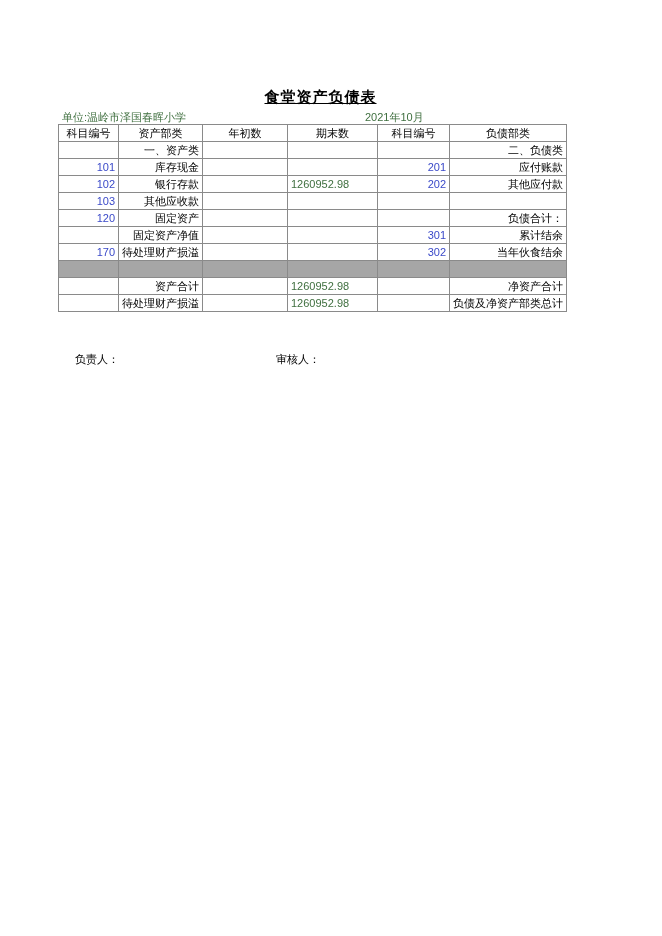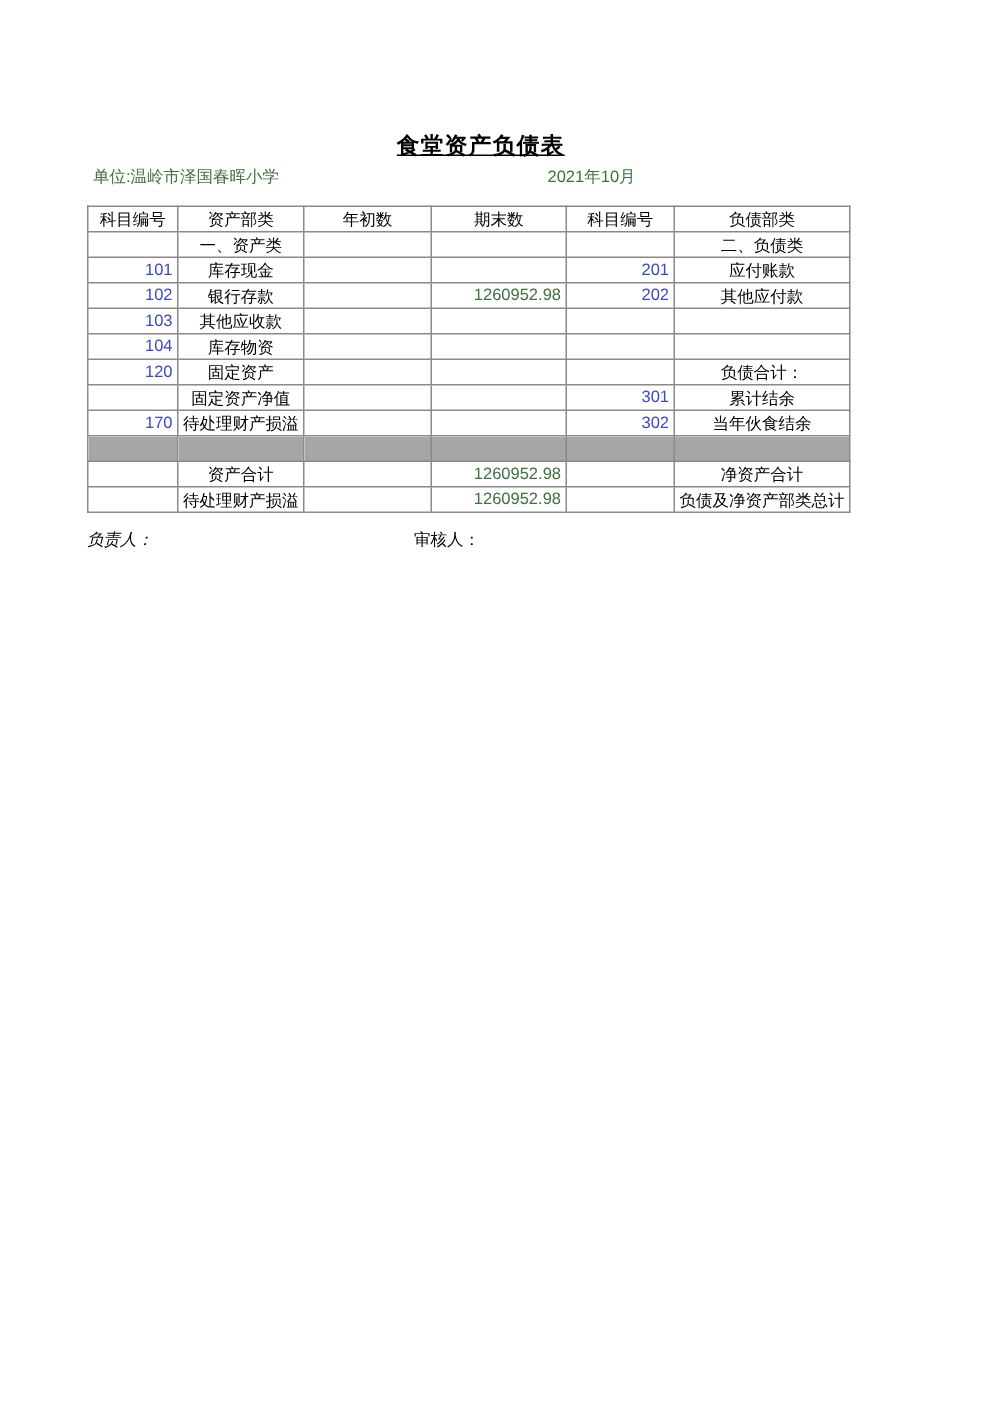--- a/index.html
+++ b/index.html
@@ -49,21 +49,20 @@
     left: 365px;
   }
 
   table.balance {
     position: absolute;
     left: 58px;
     top: 124px;
     border-collapse: collapse;
     table-layout: fixed;
     font-size: 11px;
-    margin-top: 13px;
   }
   table.balance col.c0 { width: 60px; }
   table.balance col.c1 { width: 82px; }
   table.balance col.c2 { width: 85px; }
   table.balance col.c3 { width: 90px; }
   table.balance col.c4 { width: 72px; }
   table.balance col.c5 { width: 102px; }
 
   table.balance td {
     border: 1px solid #8a8a8a;
@@ -76,46 +75,44 @@
 
   .hdr {
     text-align: center;
     font-size: 11px;
   }
   .code {
     text-align: right;
     color: #3a49c8;
   }
   .num {
-    text-align: right;
     color: #3f6f3f;
     padding-right: 5px;
   }
   .lbl {
-    text-align: center;
+    text-align: right;
   }
   .indent {
     padding-left: 6px;
     font-family: Liberation Serif, serif;
   }
   .shade td {
     background: #a6a6a6;
   }
   .tall td {
     height: 24px;
   }
 
   .footer {
     position: absolute;
     top: 352px;
     font-size: 11px;
   }
   .footer.person {
-    left: 58px;
-    font-style: italic;
+    left: 75px;
   }
   .footer.auditor {
     left: 276px;
   }
 </style>
 </head>
 <body>
 
 <div id="sheet">
 
@@ -172,28 +169,20 @@
 
       <tr>
         <td class="code">103</td>
         <td class="lbl indent">其他应收款</td>
         <td class="num"></td>
         <td class="num"></td>
         <td class="code"></td>
         <td class="lbl"></td>
       </tr>
 
-      <tr>
-        <td class="code">104</td>
-        <td class="lbl indent">库存物资</td>
-        <td class="num"></td>
-        <td class="num"></td>
-        <td class="code"></td>
-        <td class="lbl"></td>
-      </tr>
 
       <tr>
         <td class="code">120</td>
         <td class="lbl indent">固定资产</td>
         <td class="num"></td>
         <td class="num"></td>
         <td class="code"></td>
         <td class="lbl">负债合计：</td>
       </tr>
 

